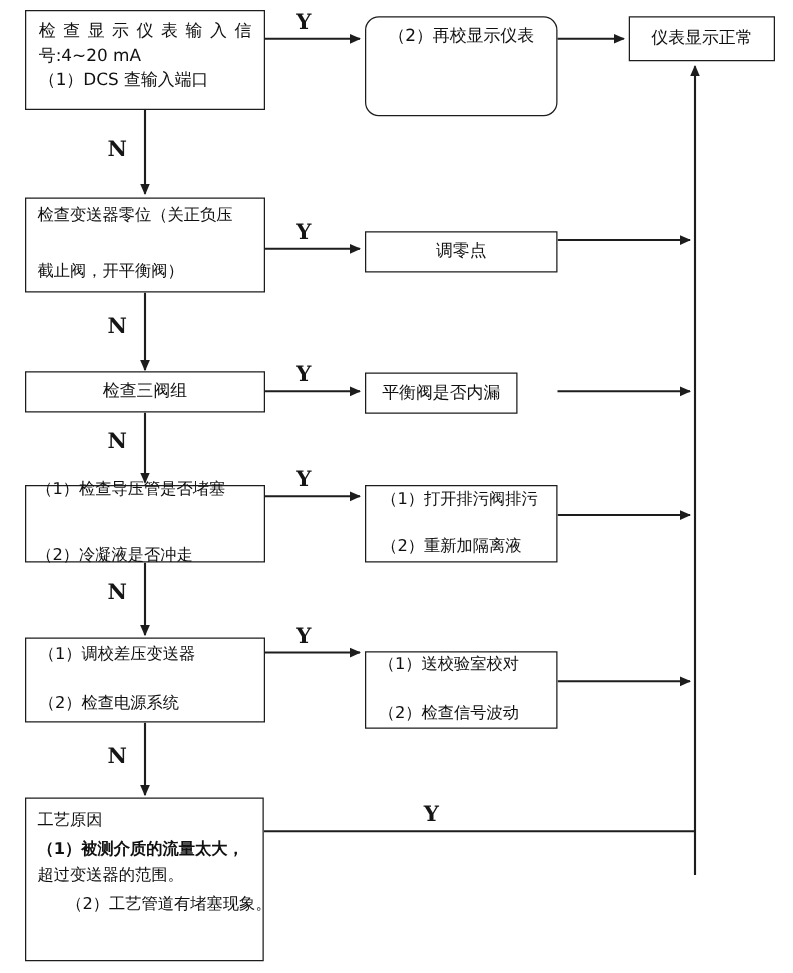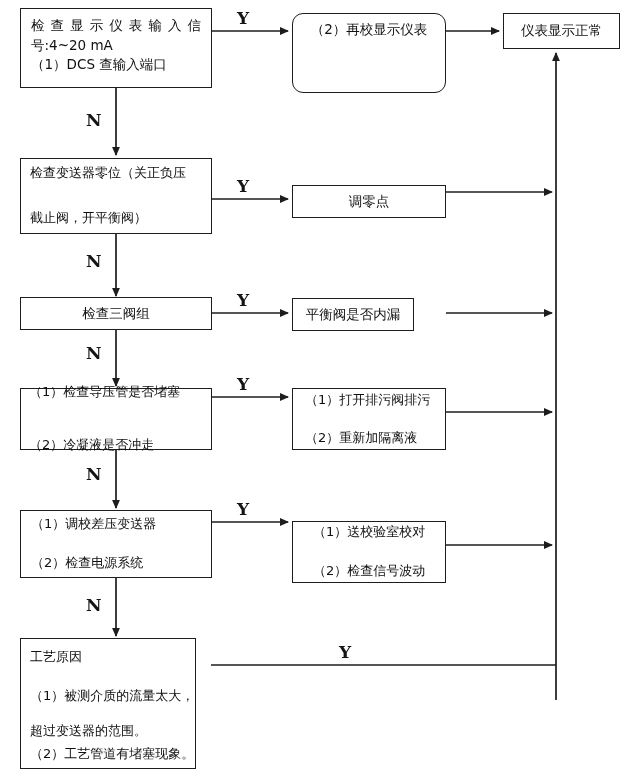--- a/index.html
+++ b/index.html
@@ -174,30 +174,30 @@
   <div class="node leftflow" style="left:292px; top:388px; width:154px; height:62px; padding:0 12px; font-size:13px;">
     <div class="line">（1）打开排污阀排污</div>
     <div class="line" style="margin-top:3px;">（2）重新加隔离液</div>
   </div>
 
   <div class="node leftflow" style="left:20px; top:510px; width:192px; height:68px; padding:0 10px; font-size:13px;">
     <div class="line">（1）调校差压变送器</div>
     <div class="line" style="margin-top:4px;">（2）检查电源系统</div>
   </div>
 
-  <div class="node leftflow" style="left:292px; top:521px; width:154px; height:62px; padding:0 20px; font-size:13px;">
+  <div class="node leftflow" style="left:292px; top:521px; width:154px; height:62px; padding:0 10px; font-size:13px;">
     <div class="line">（1）送校验室校对</div>
     <div class="line" style="margin-top:4px;">（2）检查信号波动</div>
   </div>
 
-  <div class="node topflow" style="left:20px; top:638px; width:176px; height:131px; padding:9px 1px 0 9px; font-size:13px;">
+  <div class="node topflow" style="left:20px; top:638px; width:191px; height:131px; padding:9px 1px 0 9px; font-size:13px;">
     <div class="line">工艺原因</div>
-    <div class="line" style="margin-top:20px;">（1）被测介质的流量太大，</div>
-    <div class="line" style="margin-top:16px;">超过变送器的范围。</div>
-    <div class="line" style="margin-top:4px;">（2）工艺管道有堵塞现象。</div>
+    <div class="line" style="margin-top:4px;font-weight:bold;">（1）被测介质的流量太大，</div>
+    <div class="line" style="margin-top:2px;">超过变送器的范围。</div>
+    <div class="line" style="margin-top:4px;margin-left:23px;">（2）工艺管道有堵塞现象。</div>
   </div>
 
   <div class="edge-label" style="left:237px; top:10px; font-size:17px;">Y</div>
   <div class="edge-label" style="left:237px; top:178px; font-size:17px;">Y</div>
   <div class="edge-label" style="left:237px; top:292px; font-size:17px;">Y</div>
   <div class="edge-label" style="left:237px; top:376px; font-size:17px;">Y</div>
   <div class="edge-label" style="left:237px; top:501px; font-size:17px;">Y</div>
   <div class="edge-label" style="left:339px; top:644px; font-size:17px;">Y</div>
 
   <div class="edge-label" style="left:86px; top:112px; font-size:17px;">N</div>

